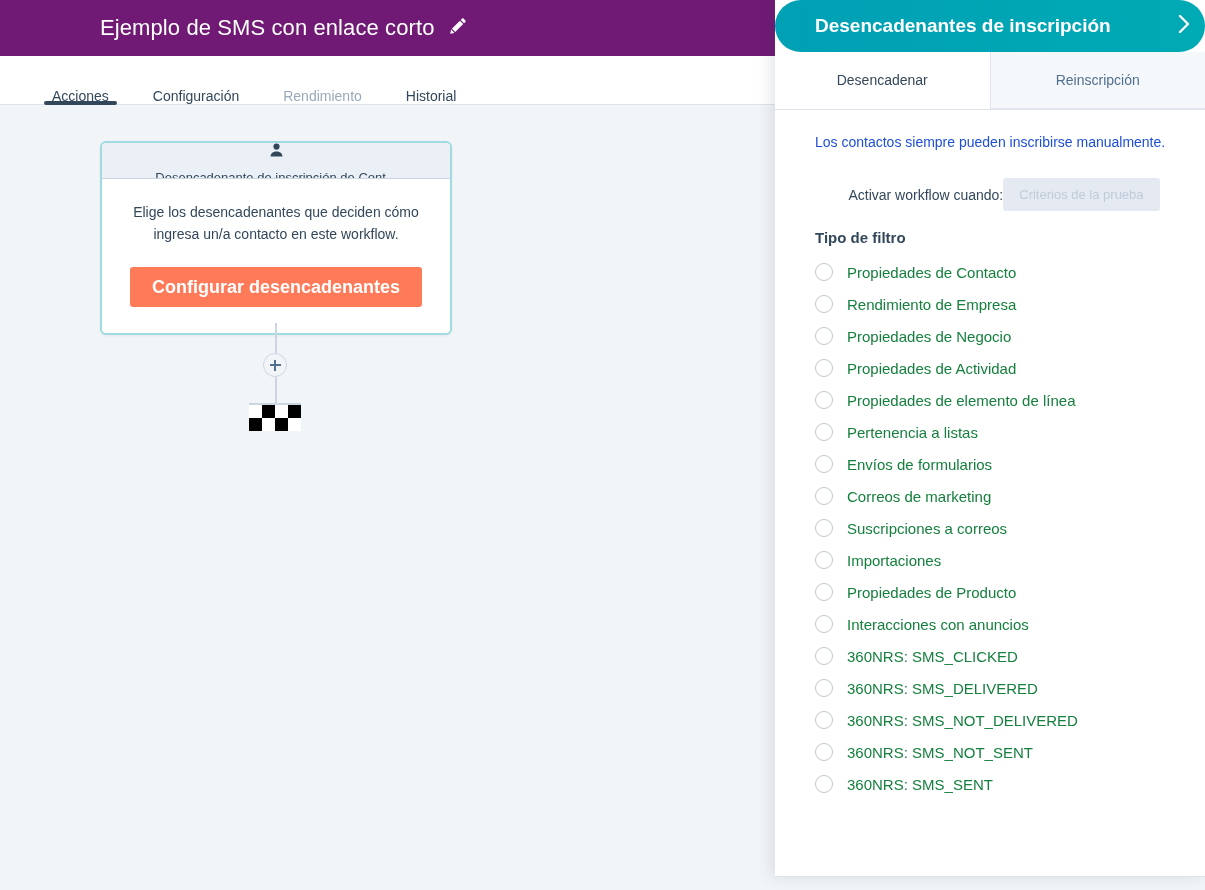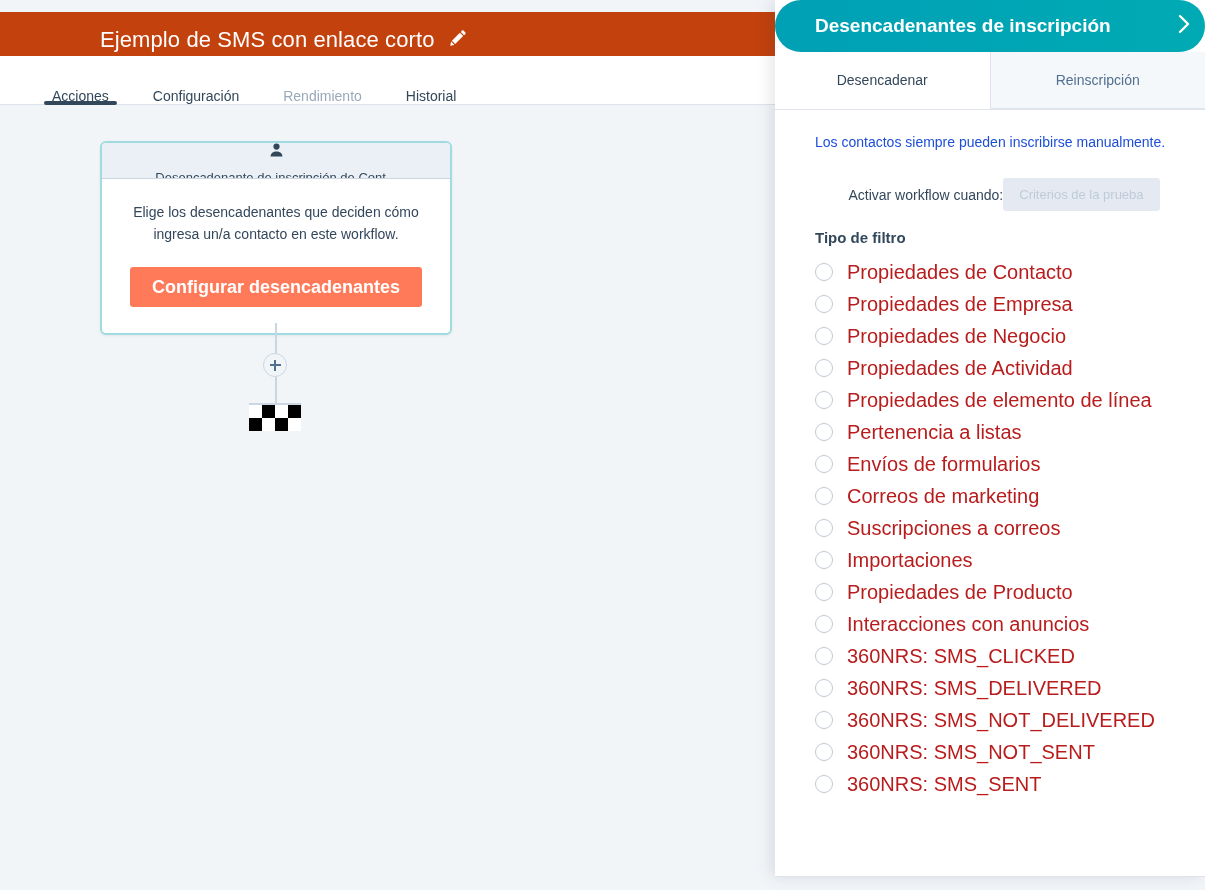--- a/index.html
+++ b/index.html
@@ -16,23 +16,23 @@
 
   
   .main-area {
     position: absolute; left: 0; top: 0;
     width: 1205px; height: 890px;
     background: #f2f5f8;
   }
 
   
   .titlebar {
-    position: absolute; left: 0; top: 12px;
+    position: absolute; left: 0; top: 0;
     width: 1205px; height: 56px;
-    background: #c2410c;
+    background: #701a75;
     display: flex; align-items: center;
   }
   .titlebar-inner {
     display: flex; align-items: center; gap: 14px;
     margin-left: 100px;
   }
   .wf-title {
     color: #ffffff;
     font-size: 22px;
     font-weight: 400;
@@ -272,22 +272,22 @@
     cursor: pointer;
   }
   .radio-dot {
     width: 18px; height: 18px;
     border-radius: 50%;
     border: 1.5px solid #bfc9d4;
     background: #ffffff;
     flex: 0 0 auto;
   }
   .radio-label {
-    font-size: 20px;
-    color: #b91c1c;
+    font-size: 15px;
+    color: #15803d;
     white-space: nowrap;
   }
 </style>
 </head>
 <body>
 
 <div id="app">
 
   <div class="main-area">
 
@@ -380,21 +380,21 @@
 
       <h3 class="filter-heading">Tipo de filtro</h3>
 
       <ul class="radio-list" id="filter-list">
           <li class="radio-item">
             <span class="radio-dot"></span>
             <span class="radio-label">Propiedades de Contacto</span>
           </li>
           <li class="radio-item">
             <span class="radio-dot"></span>
-            <span class="radio-label">Propiedades de Empresa</span>
+            <span class="radio-label">Rendimiento de Empresa</span>
           </li>
           <li class="radio-item">
             <span class="radio-dot"></span>
             <span class="radio-label">Propiedades de Negocio</span>
           </li>
           <li class="radio-item">
             <span class="radio-dot"></span>
             <span class="radio-label">Propiedades de Actividad</span>
           </li>
           <li class="radio-item">

